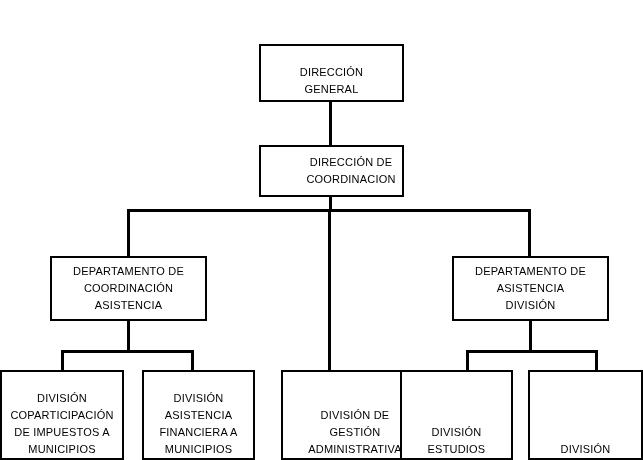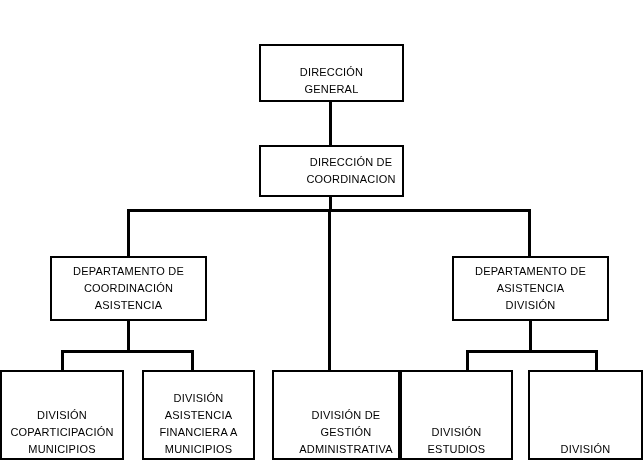--- a/index.html
+++ b/index.html
@@ -94,31 +94,32 @@
 
   <div class="node center-text" style="left:452px; top:256px; width:157px; height:65px;">
     <span class="line">DEPARTAMENTO DE</span>
     <span class="line">ASISTENCIA</span>
     <span class="line">DIVISIÓN</span>
   </div>
 
   <div class="node top-text" style="left:0px; top:370px; width:124px; height:90px; padding-top:7px;">
     <span class="line">DIVISIÓN</span>
     <span class="line">COPARTICIPACIÓN</span>
+    <span class="line">DE IMPUESTOS A</span>
     <span class="line">MUNICIPIOS</span>
   </div>
 
   <div class="node top-text" style="left:142px; top:370px; width:113px; height:90px; padding-top:7px;">
     <span class="line">DIVISIÓN</span>
     <span class="line">ASISTENCIA</span>
     <span class="line">FINANCIERA A</span>
     <span class="line">MUNICIPIOS</span>
   </div>
 
-  <div class="node top-text" style="left:272px; top:370px; width:128px; height:90px; padding-top:24px;padding-left:20px;">
+  <div class="node top-text" style="left:281px; top:370px; width:128px; height:90px; padding-top:24px;padding-left:20px;">
     <span class="line">DIVISIÓN DE</span>
     <span class="line">GESTIÓN</span>
     <span class="line">ADMINISTRATIVA</span>
   </div>
 
   <div class="node top-text" style="left:400px; top:370px; width:113px; height:90px; padding-top:24px;">
     <span class="line">DIVISIÓN</span>
     <span class="line">ESTUDIOS</span>
   </div>
 

